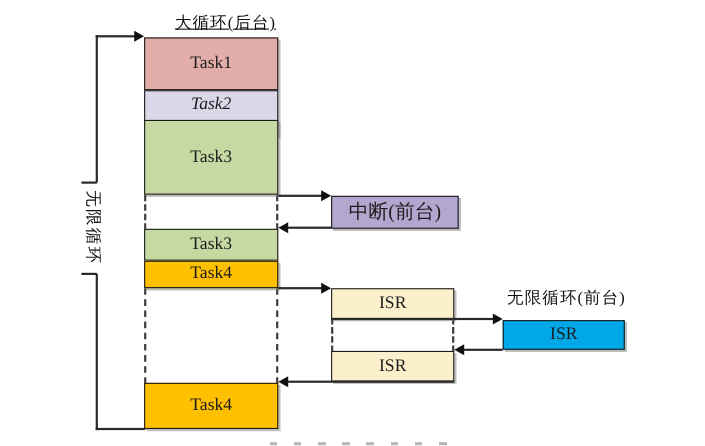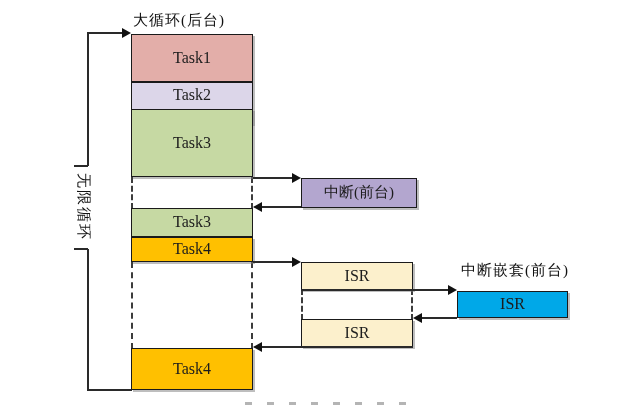--- a/index.html
+++ b/index.html
@@ -33,58 +33,58 @@
 
 <div class="vline abs" style="left:87px;top:32px;height:134px;"></div>
 <div class="hline abs" style="left:87px;top:32px;width:37px;"></div>
 <div class="ah ah-r" style="left:122px;top:28px;"></div>
 <div class="tick" style="left:74px;top:165px;"></div>
 <div class="loop-label">无限循环</div>
 <div class="tick" style="left:74px;top:248px;"></div>
 <div class="vline abs" style="left:87px;top:249px;height:142px;"></div>
 <div class="hline abs" style="left:87px;top:389px;width:45px;"></div>
 
-<div class="title" style="left:103px;top:11px;width:152px;">大循环(后台)</div>
+<div class="title" style="left:129px;top:11px;width:152px;text-decoration:underline;">大循环(后台)</div>
 
 <div class="gap" style="left:131px;top:177px;width:122px;height:32px;"></div>
 <div class="gap" style="left:131px;top:262px;width:122px;height:87px;"></div>
 
 <div class="box sh" style="left: 131px; top: 34px; width: 122px; height: 48px; line-height: 45px; background-color: rgb(227, 174, 169);">
   <span>Task1</span>
 </div>
-<div class="box sh" style="left: 131px; top: 82px; width: 122px; height: 42px; line-height: 24px; background-color: rgb(220, 214, 233);">
+<div class="box sh" style="left: 131px; top: 82px; width: 122px; height: 42px; line-height: 24px; background-color: rgb(220, 214, 233); font-style: italic;">
   <span>Task2</span>
 </div>
 <div class="box sh" style="left: 131px; top: 109px; width: 122px; height: 68px; line-height: 65px; background-color: rgb(198, 217, 163);">
   <span>Task3</span>
 </div>
 <div class="box" style="left: 131px; top: 208px; width: 122px; height: 29px; line-height: 26px; background-color: rgb(198, 217, 163);">
   <span>Task3</span>
 </div>
 <div class="box sh" style="left: 131px; top: 237px; width: 122px; height: 25px; line-height: 22px; background-color: rgb(255, 192, 0);">
   <span>Task4</span>
 </div>
 <div class="box sh" style="left: 131px; top: 348px; width: 122px; height: 42px; line-height: 39px; background-color: rgb(255, 192, 0);">
   <span>Task4</span>
 </div>
 
-<div class="box sh" style="left: 301px; top: 178px; width: 116px; height: 30px; line-height: 27px; font-size: 15px; background-color: rgb(179, 166, 207);">
+<div class="box sh" style="left: 301px; top: 178px; width: 116px; height: 30px; line-height: 27px; font-size: 18px; background-color: rgb(179, 166, 207);">
   <span>中断(前台)</span>
 </div>
 
 <div class="gap" style="left:301px;top:289px;width:112px;height:31px;"></div>
 
 <div class="box sh" style="left: 301px; top: 262px; width: 112px; height: 28px; line-height: 25px; background-color: rgb(252, 240, 204);">
   <span>ISR</span>
 </div>
 <div class="box sh" style="left: 301px; top: 319px; width: 112px; height: 28px; line-height: 25px; background-color: rgb(252, 240, 204);">
   <span>ISR</span>
 </div>
 
-<div class="title" style="left:445px;top:261px;width:140px;">中断嵌套(前台)</div>
+<div class="title" style="left:445px;top:261px;width:140px;">无限循环(前台)</div>
 <div class="box sh" style="left: 457px; top: 291px; width: 111px; height: 27px; line-height: 24px; background-color: rgb(0, 168, 232);">
   <span>ISR</span>
 </div>
 
 <div class="hline" style="left:253px;top:177px;width:41px;"></div>
 <div class="ah ah-r" style="left:292px;top:173px;"></div>
 
 <div class="hline" style="left:261px;top:206px;width:40px;"></div>
 <div class="ah ah-l" style="left:253px;top:202px;"></div>
 

